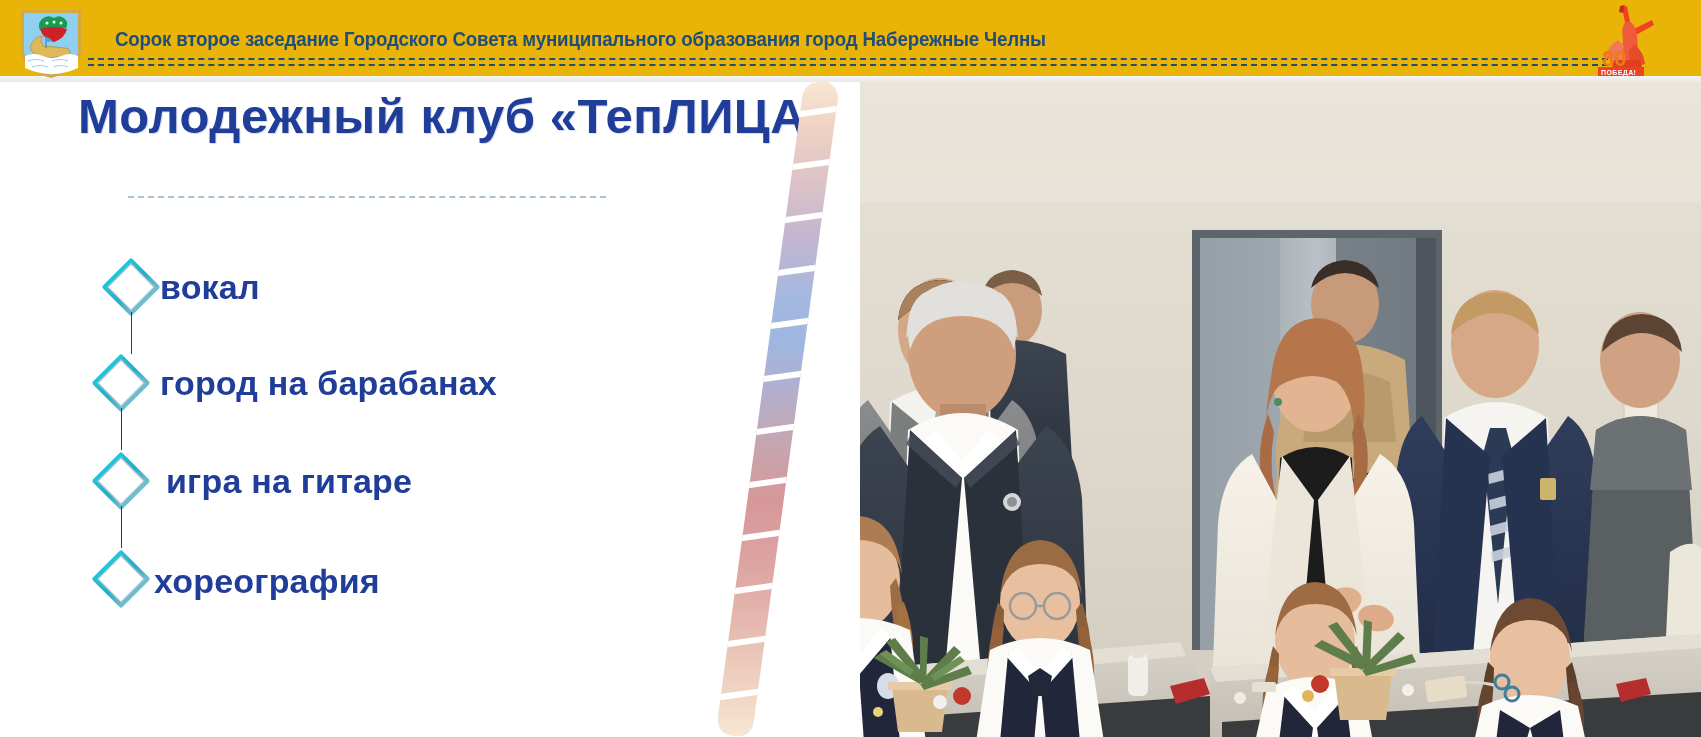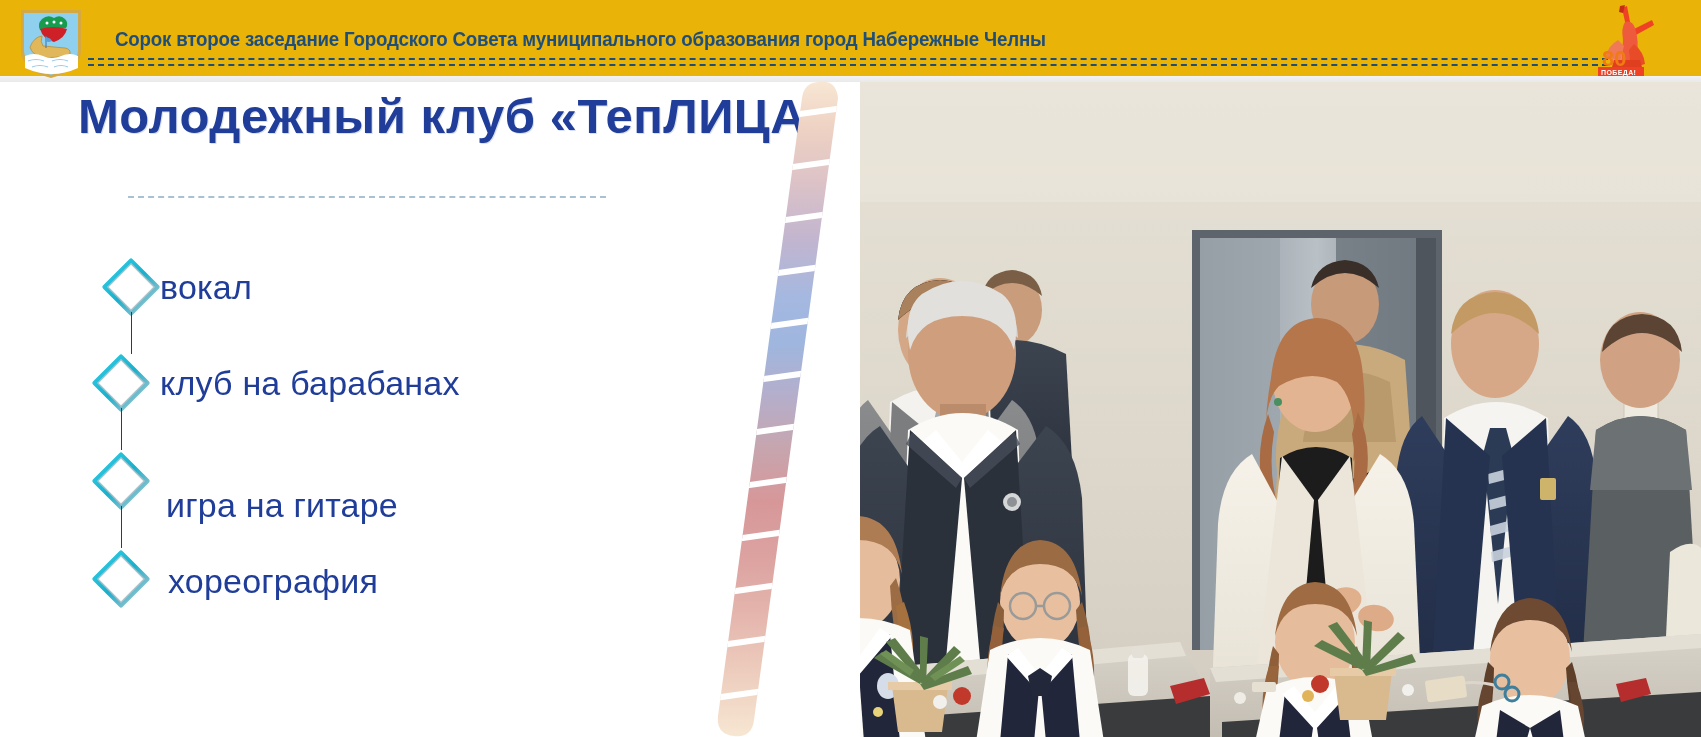--- a/index.html
+++ b/index.html
@@ -124,41 +124,41 @@
   }
   .connector {
     position:absolute;
     width:0; height:42px;
     border-left:1.2px solid #3a3a3a;
     left:28px;
   }
   .studio-label {
     position:absolute;
     font-size:34px;
-    font-weight:normal;
+    font-weight:bold;
     color:#1f3d99;
     white-space:nowrap;
     letter-spacing:0.2px;
   }
 
   
   .studio-row.r0 .diamond { left:14px;  top:4px; }
   .studio-row.r0 .studio-label { left:72px; top:14px; }
   .studio-row.r0 .connector { left:43px; top:58px; }
 
   .studio-row.r1 .diamond { left:4px;   top:2px; }
   .studio-row.r1 .studio-label { left:72px; top:12px; }
   .studio-row.r1 .connector { left:33px; top:56px; }
 
   .studio-row.r2 .diamond { left:4px;   top:2px; }
-  .studio-row.r2 .studio-label { left:78px; top:12px;margin-top:24px; }
+  .studio-row.r2 .studio-label { left:78px; top:12px; }
   .studio-row.r2 .connector { left:33px; top:56px; }
 
   .studio-row.r3 .diamond { left:4px;   top:2px; }
-  .studio-row.r3 .studio-label { left:66px; top:14px;margin-left:14px; }
+  .studio-row.r3 .studio-label { left:66px; top:14px; }
 
   
   #photo-panel {
     position:absolute; top:82px; left:740px;
     width:961px; height:655px;
     z-index:15;
     clip-path:polygon(95px 0, 961px 0, 961px 655px, 0 655px);
     overflow:hidden;
     background:#cfc9bd;
   }
@@ -528,21 +528,21 @@
         <div class="connector"></div>
         <div class="studio-label">вокал</div>
       </div>
 
       <div class="studio-row r1">
         <svg class="diamond" viewBox="0 0 60 60">
           <path d="M30 3 L57 30 L30 57 L3 30 Z" fill="#ffffff" stroke="url(#dg1)" stroke-width="5" stroke-linejoin="round"></path>
           <path d="M30 6 L54 30 L30 54 L6 30 Z" fill="none" stroke="#b9c3ca" stroke-width="1.5" opacity="0.8"></path>
         </svg>
         <div class="connector"></div>
-        <div class="studio-label">клуб на барабанах</div>
+        <div class="studio-label">город на барабанах</div>
       </div>
 
       <div class="studio-row r2">
         <svg class="diamond" viewBox="0 0 60 60">
           <path d="M30 3 L57 30 L30 57 L3 30 Z" fill="#ffffff" stroke="url(#dg1)" stroke-width="5" stroke-linejoin="round"></path>
           <path d="M30 6 L54 30 L30 54 L6 30 Z" fill="none" stroke="#b9c3ca" stroke-width="1.5" opacity="0.8"></path>
         </svg>
         <div class="connector"></div>
         <div class="studio-label">игра на гитаре</div>
       </div>

